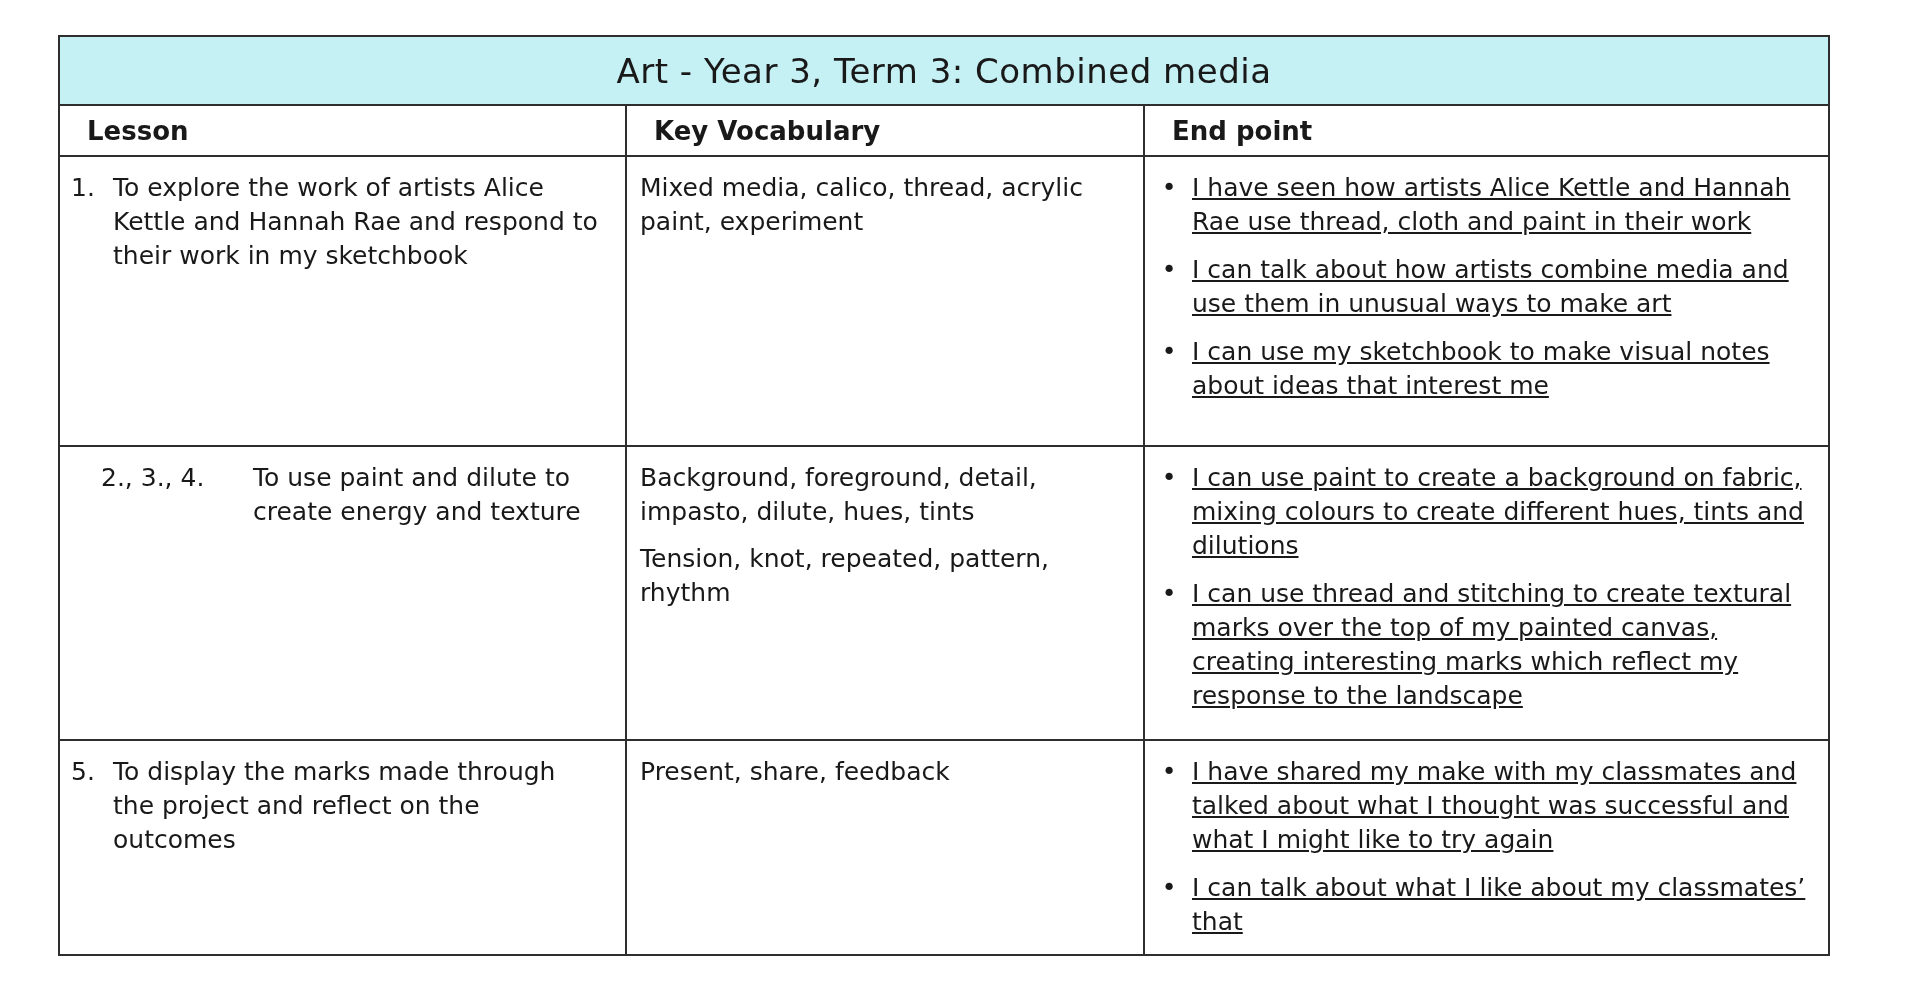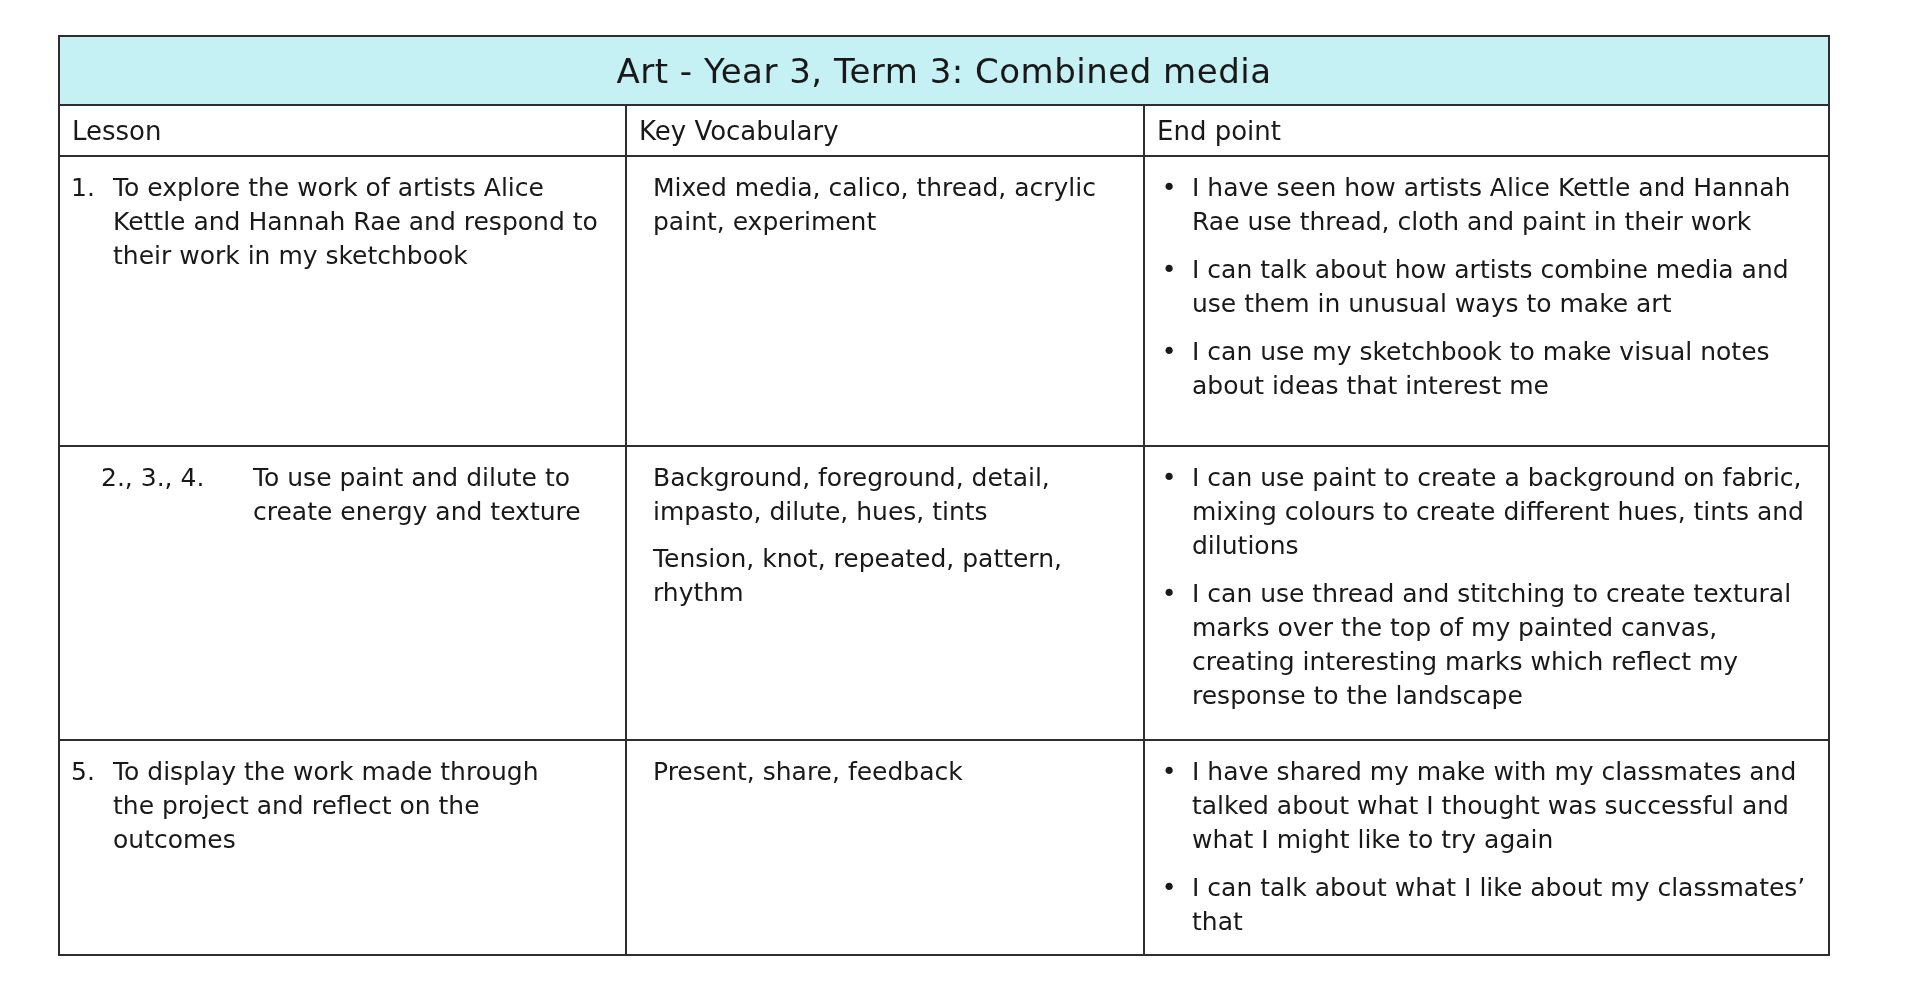--- a/index.html
+++ b/index.html
@@ -32,52 +32,52 @@
     vertical-align: middle;
     font-size: 34px;
     letter-spacing: 0.5px;
     padding: 0;
   }
   tr.head-row th {
     height: 51px;
     text-align: left;
     vertical-align: middle;
     font-size: 26px;
-    font-weight: normal;
-    padding: 0 12px;
+    font-weight: bold;
+    padding: 0 27px;
     background: #ffffff;
   }
 
   tr.r1 td { height: 290px; }
   tr.r2 td { height: 294px; }
   tr.r3 td { height: 213px; }
 
   .cell-inner { font-size: 25px; line-height: 34px; }
 
   
   .lesson { display: flex; padding: 13px 8px 0 10px; }
   .lesson .num { flex: 0 0 42px; }
   tr.r2 .lesson .num { flex: 0 0 152px; margin-left: 30px; }
   .lesson .txt { max-width: 505px; }
   tr.r2 .lesson .txt { max-width: 390px; }
   tr.r3 .lesson .txt { max-width: 460px; }
 
   
-  .vocab { padding: 13px 12px 0 25px; }
+  .vocab { padding: 13px 12px 0 12px; }
   .vocab p { margin: 0 0 13px 0; }
 
   
   ul.endpoints { list-style: none; margin: 0; padding: 13px 12px 0 0; }
   ul.endpoints li { display: flex; margin: 0 0 14px 0; }
   ul.endpoints .bullet {
     flex: 0 0 46px;
     text-align: center;
     font-size: 25px;
   }
-  ul.endpoints .pt { max-width: 615px; }
+  ul.endpoints .pt { max-width: 615px; text-decoration: underline; }
 </style>
 </head>
 <body>
 
 <div class="page">
   <table class="curriculum">
     <colgroup>
         <col class="c1">
         <col class="c2">
         <col class="c3">
@@ -148,21 +148,21 @@
             <span class="pt">I can use thread and stitching to create textural marks over the top of my painted canvas, creating interesting marks which reflect my response to the landscape</span>
           </li>
         </ul>
       </td>
     </tr>
 
     <tr class="r3">
       <td>
         <div class="cell-inner lesson">
           <span class="num">5.</span>
-          <div class="txt">To display the work made through the project and reflect on the outcomes</div>
+          <div class="txt">To display the marks made through the project and reflect on the outcomes</div>
         </div>
       </td>
       <td>
         <div class="cell-inner vocab">
           <p>Present, share, feedback</p>
         </div>
       </td>
       <td>
         <ul class="endpoints cell-inner">
           <li>

